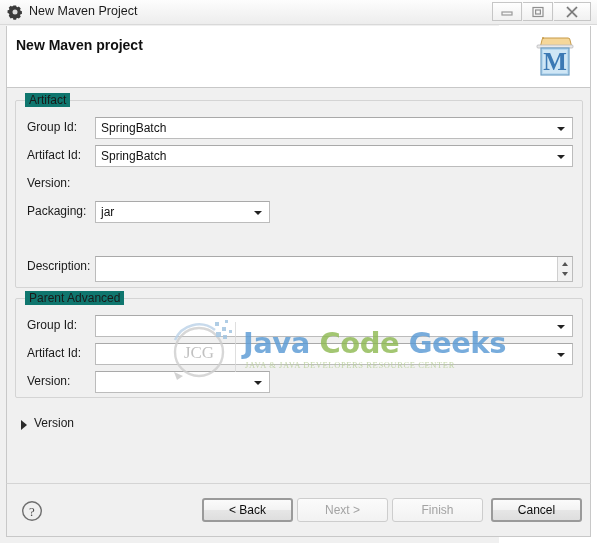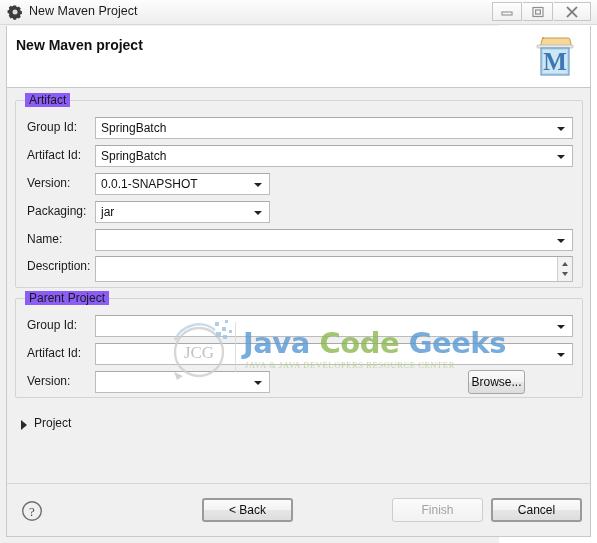--- a/index.html
+++ b/index.html
@@ -95,21 +95,21 @@
   
   .group {
     position: absolute;
     border: 1px solid #d4d4d4;
     border-radius: 2px;
     box-sizing: border-box;
   }
   .group-title {
     position: absolute;
     top: -8px; left: 9px;
-    background: #8b5cf6;
+    background: #0f766e;
     padding: 0 4px;
     font-size: 12px;
     color: #1a1a1a;
     white-space: nowrap;
   }
   #group-artifact { left: 8px; top: 12px; width: 568px; height: 188px; }
   #group-parent   { left: 8px; top: 210px; width: 568px; height: 100px; }
 
   
   .row { position: absolute; left: 0; width: 100%; height: 22px; }
@@ -339,56 +339,45 @@
       <div class="row" style="top:44px;">
         <span class="flabel">Artifact Id:</span>
         <div class="combo" style="left:79px; width:478px;">
           <span>SpringBatch</span>
           <span class="arrow"></span>
         </div>
       </div>
 
       <div class="row" style="top:72px;">
         <span class="flabel">Version:</span>
-        <div class="combo" style="left:79px; width:175px;">
-          <span>0.0.1-SNAPSHOT</span>
-          <span class="arrow"></span>
-        </div>
       </div>
 
       <div class="row" style="top:100px;">
         <span class="flabel">Packaging:</span>
         <div class="combo" style="left:79px; width:175px;">
           <span>jar</span>
           <span class="arrow"></span>
         </div>
       </div>
 
-      <div class="row" style="top:128px;">
-        <span class="flabel">Name:</span>
-        <div class="combo" style="left:79px; width:478px;">
-          <span></span>
-          <span class="arrow"></span>
-        </div>
-      </div>
 
       <div class="row" style="top:155px; height:26px;text-align:right;">
         <span class="flabel">Description:</span>
         <div id="desc-field" style="left:79px; width:478px;">
           <span style="position:absolute;left:5px;top:3px;font-size:12px;"></span>
           <div id="desc-spin">
             <span class="sp up"></span>
             <span class="sp down"></span>
           </div>
         </div>
       </div>
     </div>
 
     <div class="group" id="group-parent">
-      <span class="group-title">Parent Project</span>
+      <span class="group-title">Parent Advanced</span>
 
       <div class="row" style="top:16px;">
         <span class="flabel">Group Id:</span>
         <div class="combo" style="left:79px; width:478px;">
           <span></span>
           <span class="arrow"></span>
         </div>
       </div>
 
       <div class="row" style="top:44px;">
@@ -400,26 +389,25 @@
       </div>
 
       <div class="row" style="top:72px;">
         <span class="flabel">Version:</span>
         <div class="combo" style="left:79px; width:175px;">
           <span></span>
           <span class="arrow"></span>
         </div>
       </div>
 
-      <div class="btn" style="left:452px; top:71px; width:57px;">Browse...</div>
     </div>
 
     <div id="advanced">
       <span class="tri"></span>
-      <span class="lbl">Project</span>
+      <span class="lbl">Version</span>
     </div>
 
     <div id="watermark">
       <svg width="80" height="64" viewBox="0 0 80 64" style="position:absolute;left:0;top:2px;">
         <circle cx="40" cy="34" r="24" fill="none" stroke="#cfcfcf" stroke-width="2.4"></circle>
         <path d="M16 22 A26 26 0 0 1 56 12" fill="none" stroke="#bcd3e8" stroke-width="2.6"></path>
         <path d="M24 58 L15 54 L18 62 z" fill="#c9c9c9"></path>
         <g fill="#9fc3e0">
           <rect x="56" y="4" width="4" height="4"></rect>
           <rect x="63" y="9" width="4" height="4"></rect>
@@ -439,17 +427,18 @@
   <div id="footer-sep"></div>
   <div id="footer">
     <span id="help-icon">
       <svg width="22" height="22" viewBox="0 0 22 22">
         <circle cx="11" cy="11" r="9.3" fill="none" stroke="#6e6e6e" stroke-width="1.4"></circle>
         <text x="11" y="15.6" font-family="Liberation Serif, serif" font-size="13" fill="#4a4a4a" text-anchor="middle">?</text>
       </svg>
     </span>
 
     <div class="btn default" style="left:195px; top:14px; width:91px;">&lt; Back</div>
+    <div class="btn disabled" style="left:290px; top:14px; width:91px;">Next &gt;</div>
     <div class="btn disabled" style="left:385px; top:14px; width:91px;">Finish</div>
     <div class="btn default" style="left:484px; top:14px; width:91px;">Cancel</div>
   </div>
 
 </div>
 
 </body></html>

